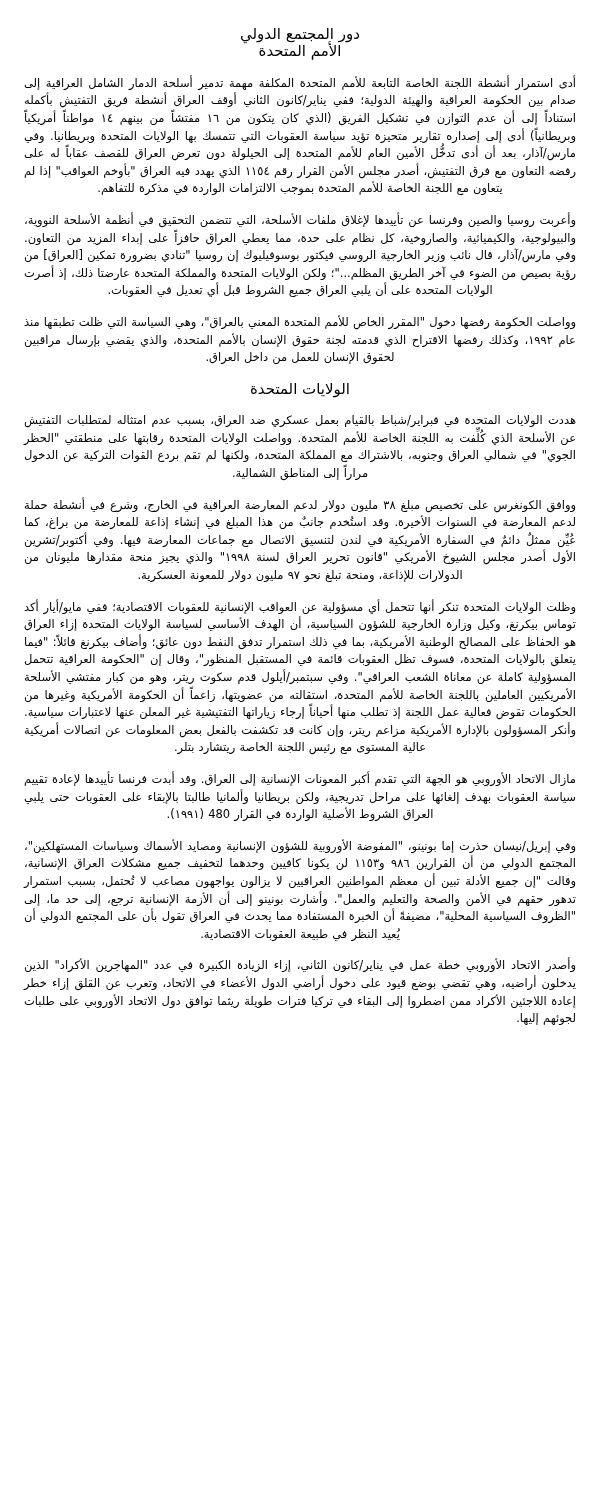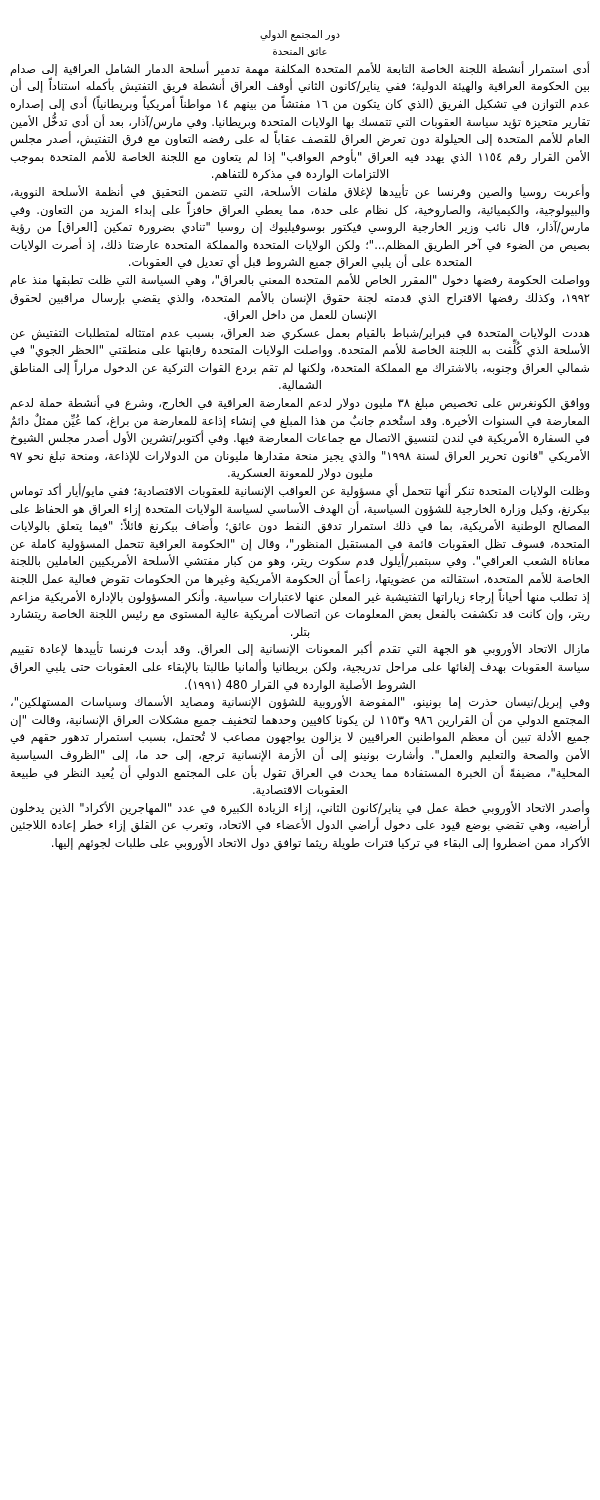--- a/index.html
+++ b/index.html
@@ -18,33 +18,33 @@
   .page {
     width: 600px;
     min-height: 1500px;
     box-sizing: border-box;
     padding: 8px 10px 10px 10px;
     background: #ffffff;
   }
   .doc-title,
   .section-heading {
     text-align: center;
-    font-size: 10px;
+    font-size: 15px;
     line-height: 17.6px;
     font-weight: normal;
     margin: 0;
     padding: 0;
     white-space: nowrap;
   }
   .para {
     text-align: justify;
     text-align-last: center;
     font-size: 11.5px;
     line-height: 17.6px;
-    margin: 0;
+    margin: 14px;
     padding: 0;
     word-spacing: 0.5px;
   }
   .para.last-right {
     text-align-last: right;
   }
   .blank-line {
     height: 17.6px;
     line-height: 17.6px;
     font-size: 11.5px;
@@ -52,28 +52,29 @@
 </style>
 </head>
 <body>
 
 <div class="page">
 
   <div class="blank-line">&nbsp;</div>
 
   <div class="doc-title">دور المجتمع الدولي</div>
 
-  <div class="section-heading">عائق المتحدة</div>
+  <div class="section-heading">الأمم المتحدة</div>
 
   <p class="para">أدى استمرار أنشطة اللجنة الخاصة التابعة للأمم المتحدة المكلفة مهمة تدمير أسلحة الدمار الشامل العراقية إلى صدام بين الحكومة العراقية والهيئة الدولية؛ ففي يناير/كانون الثاني أوقف العراق أنشطة فريق التفتيش بأكمله استناداً إلى أن عدم التوازن في تشكيل الفريق (الذي كان يتكون من ١٦ مفتشاً من بينهم ١٤ مواطناً أمريكياً وبريطانياً) أدى إلى إصداره تقارير متحيزة تؤيد سياسة العقوبات التي تتمسك بها الولايات المتحدة وبريطانيا. وفي مارس/آذار، بعد أن أدى تدخُّل الأمين العام للأمم المتحدة إلى الحيلولة دون تعرض العراق للقصف عقاباً له على رفضه التعاون مع فرق التفتيش، أصدر مجلس الأمن القرار رقم ١١٥٤ الذي يهدد فيه العراق "بأوخم العواقب" إذا لم يتعاون مع اللجنة الخاصة للأمم المتحدة بموجب الالتزامات الواردة في مذكرة للتفاهم.</p>
 
   <p class="para">وأعربت روسيا والصين وفرنسا عن تأييدها لإغلاق ملفات الأسلحة، التي تتضمن التحقيق في أنظمة الأسلحة النووية، والبيولوجية، والكيميائية، والصاروخية، كل نظام على حدة، مما يعطي العراق حافزاً على إبداء المزيد من التعاون. وفي مارس/آذار، قال نائب وزير الخارجية الروسي فيكتور بوسوفيليوك إن روسيا "تنادي بضرورة تمكين [العراق] من رؤية بصيص من الضوء في آخر الطريق المظلم..."؛ ولكن الولايات المتحدة والمملكة المتحدة عارضتا ذلك، إذ أصرت الولايات المتحدة على أن يلبي العراق جميع الشروط قبل أي تعديل في العقوبات.</p>
 
   <p class="para">وواصلت الحكومة رفضها دخول "المقرر الخاص للأمم المتحدة المعني بالعراق"، وهي السياسة التي ظلت تطبقها منذ عام ١٩٩٢، وكذلك رفضها الاقتراح الذي قدمته لجنة حقوق الإنسان بالأمم المتحدة، والذي يقضي بإرسال مراقبين لحقوق الإنسان للعمل من داخل العراق.</p>
 
+  <div class="section-heading">الولايات المتحدة</div>
 
   <p class="para">هددت الولايات المتحدة في فبراير/شباط بالقيام بعمل عسكري ضد العراق، بسبب عدم امتثاله لمتطلبات التفتيش عن الأسلحة الذي كُلِّفت به اللجنة الخاصة للأمم المتحدة. وواصلت الولايات المتحدة رقابتها على منطقتي "الحظر الجوي" في شمالي العراق وجنوبه، بالاشتراك مع المملكة المتحدة، ولكنها لم تقم بردع القوات التركية عن الدخول مراراً إلى المناطق الشمالية.</p>
 
   <p class="para">ووافق الكونغرس على تخصيص مبلغ ٣٨ مليون دولار لدعم المعارضة العراقية في الخارج، وشرع في أنشطة حملة لدعم المعارضة في السنوات الأخيرة. وقد استُخدم جانبٌ من هذا المبلغ في إنشاء إذاعة للمعارضة من براغ، كما عُيِّن ممثلٌ دائمٌ في السفارة الأمريكية في لندن لتنسيق الاتصال مع جماعات المعارضة فيها. وفي أكتوبر/تشرين الأول أصدر مجلس الشيوخ الأمريكي "قانون تحرير العراق لسنة ١٩٩٨" والذي يجيز منحة مقدارها مليونان من الدولارات للإذاعة، ومنحة تبلغ نحو ٩٧ مليون دولار للمعونة العسكرية.</p>
 
   <p class="para">وظلت الولايات المتحدة تنكر أنها تتحمل أي مسؤولية عن العواقب الإنسانية للعقوبات الاقتصادية؛ ففي مايو/أيار أكد توماس بيكرنغ، وكيل وزارة الخارجية للشؤون السياسية، أن الهدف الأساسي لسياسة الولايات المتحدة إزاء العراق هو الحفاظ على المصالح الوطنية الأمريكية، بما في ذلك استمرار تدفق النفط دون عائق؛ وأضاف بيكرنغ قائلاً: "فيما يتعلق بالولايات المتحدة، فسوف تظل العقوبات قائمة في المستقبل المنظور"، وقال إن "الحكومة العراقية تتحمل المسؤولية كاملة عن معاناة الشعب العراقي". وفي سبتمبر/أيلول قدم سكوت ريتر، وهو من كبار مفتشي الأسلحة الأمريكيين العاملين باللجنة الخاصة للأمم المتحدة، استقالته من عضويتها، زاعماً أن الحكومة الأمريكية وغيرها من الحكومات تقوض فعالية عمل اللجنة إذ تطلب منها أحياناً إرجاء زياراتها التفتيشية غير المعلن عنها لاعتبارات سياسية. وأنكر المسؤولون بالإدارة الأمريكية مزاعم ريتر، وإن كانت قد تكشفت بالفعل بعض المعلومات عن اتصالات أمريكية عالية المستوى مع رئيس اللجنة الخاصة ريتشارد بتلر.</p>
 
 
   <p class="para">مازال الاتحاد الأوروبي هو الجهة التي تقدم أكبر المعونات الإنسانية إلى العراق. وقد أبدت فرنسا تأييدها لإعادة تقييم سياسة العقوبات بهدف إلغائها على مراحل تدريجية، ولكن بريطانيا وألمانيا طالبتا بالإبقاء على العقوبات حتى يلبي العراق الشروط الأصلية الواردة في القرار 480 (١٩٩١).</p>
 

